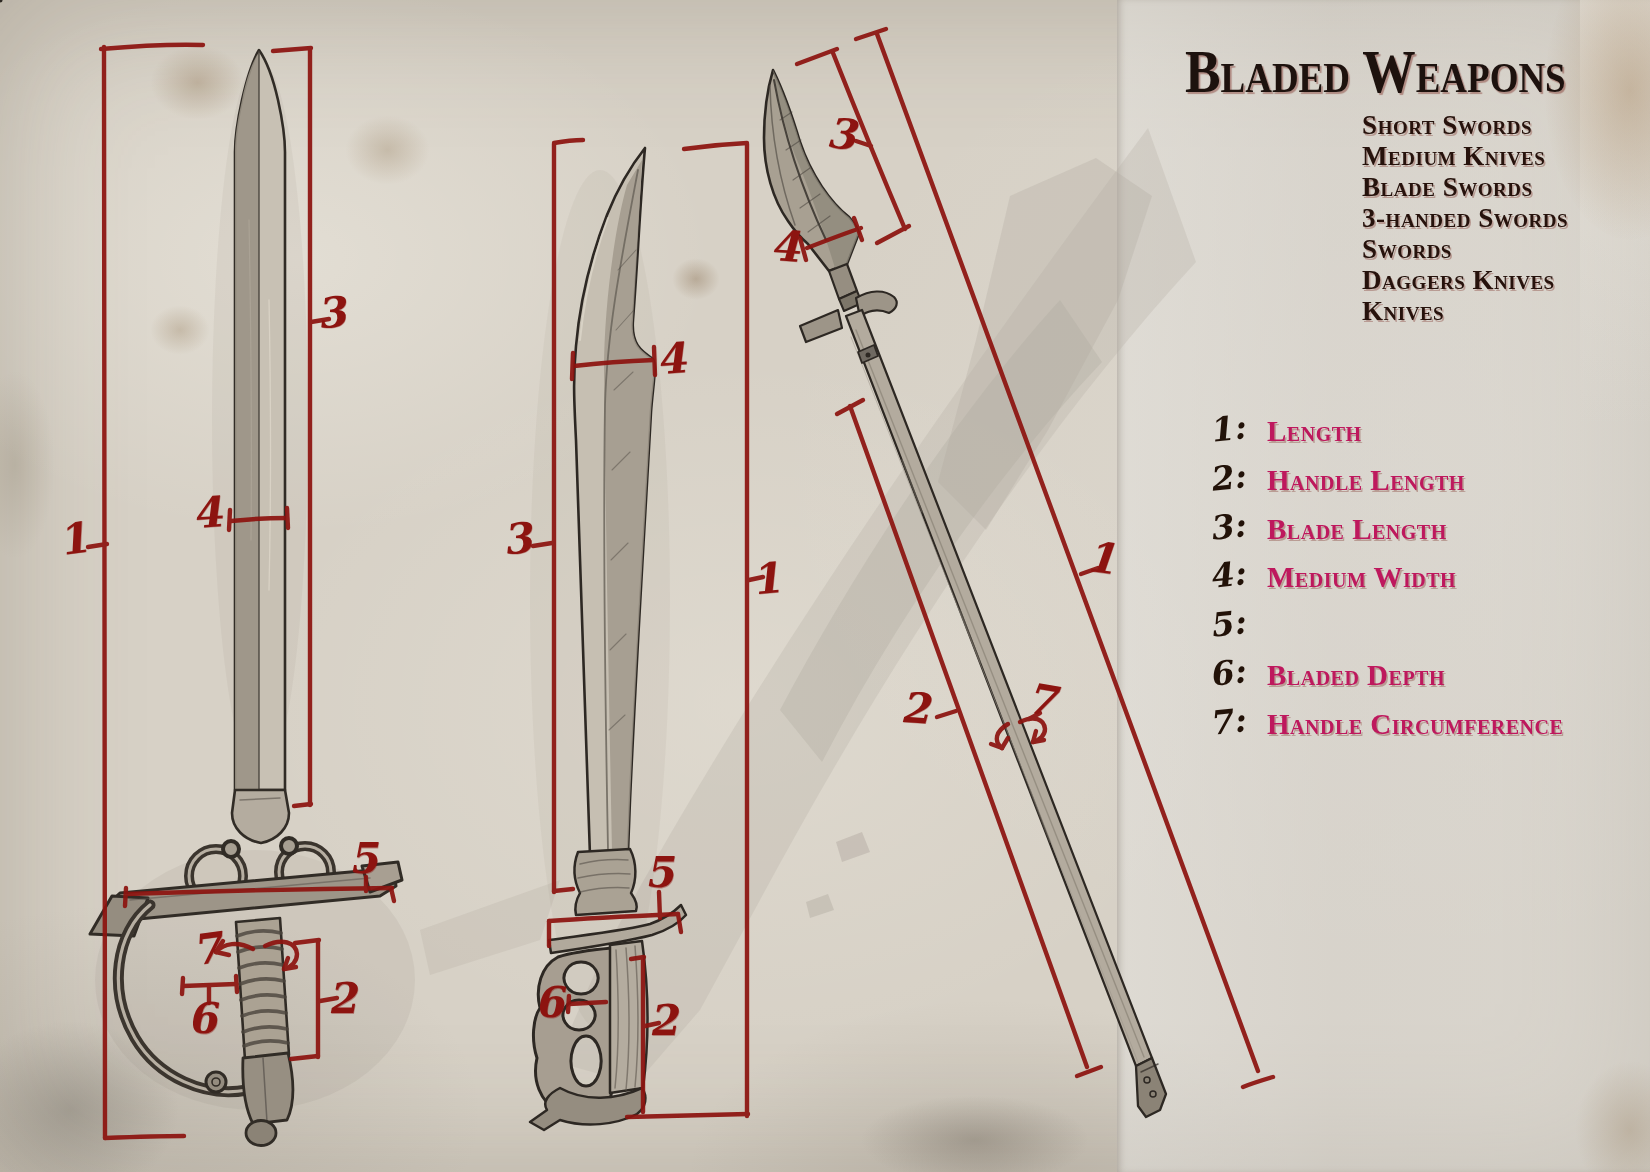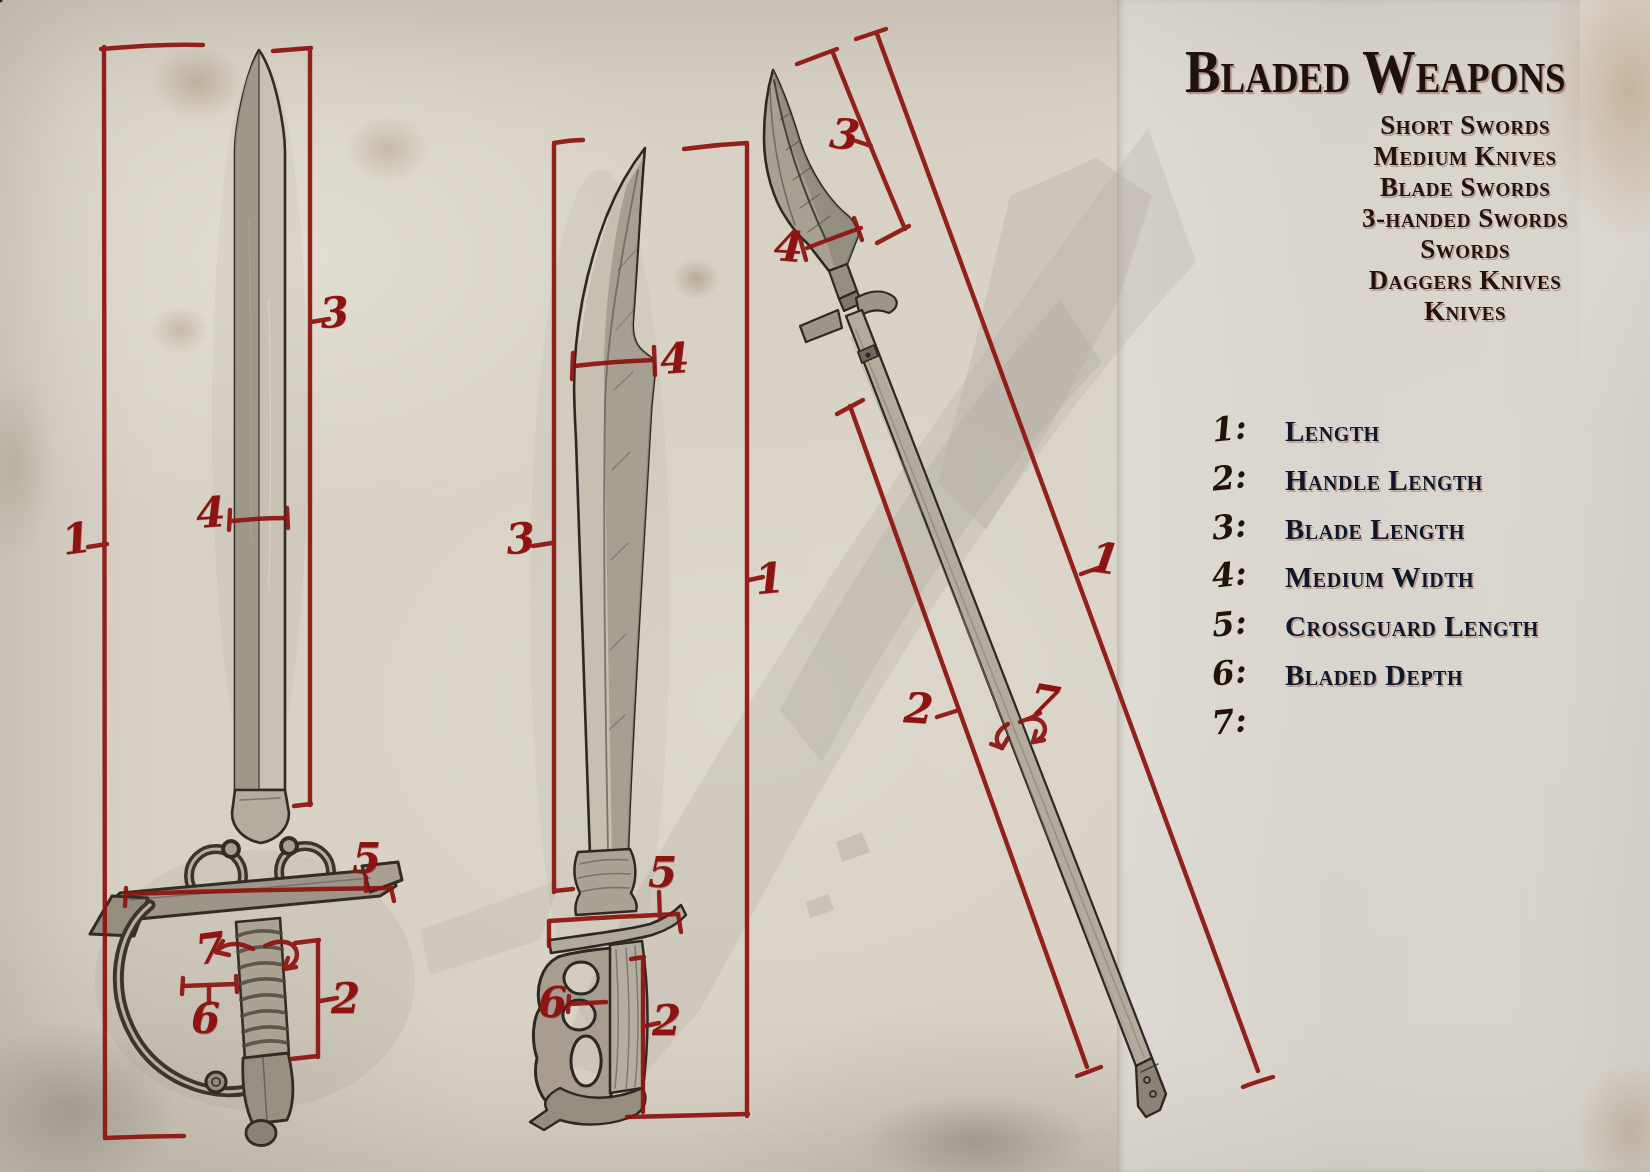--- a/index.html
+++ b/index.html
@@ -31,35 +31,35 @@
   .svg-layer { position:absolute; left:0; top:0; width:1650px; height:1172px; }
 
   .title {
     position:absolute; top:36px; right:84px;
     font-size:62px; font-weight:700; font-variant:small-caps;
     color:#1d120e; white-space:nowrap; letter-spacing:0px;
     transform:scaleX(.86); transform-origin:100% 50%;
     text-shadow:2px 2px 1px rgba(110,22,14,.38);
   }
   .weapon-list {
-    position:absolute; top:110px; right:82px; text-align:center;
+    position:absolute; top:110px; right:82px; text-align:left;
     font-variant:small-caps; font-weight:700; font-size:27px; line-height:31px;
     color:#26120c; letter-spacing:.5px;
     text-shadow:1.5px 1.5px 0 rgba(110,22,14,.3);
   }
   .legend { position:absolute; left:1152px; top:412px; }
   .legend-row { display:flex; align-items:flex-start; height:48.8px; }
   .legend-num {
     width:95px; text-align:right;
     font-family:"DejaVu Serif", serif; font-style:italic; font-weight:700;
     font-size:33px; color:#221208; transform:rotate(-6deg);
   }
   .legend-label {
-    margin-left:38px; padding-top:3px;
-    font-variant:small-caps; font-weight:700; font-size:29px; color:#0f172a;
+    margin-left:20px; padding-top:3px;
+    font-variant:small-caps; font-weight:700; font-size:29px; color:#be185d;
     letter-spacing:.5px; white-space:nowrap;
     text-shadow:1.5px 1.5px 0 rgba(110,22,14,.3);
   }
   .rn {
     position:absolute;
     font-family:"DejaVu Serif", serif; font-style:italic; font-weight:700;
     font-size:42px; color:#8d1410; line-height:1; pointer-events:none;
     text-shadow:.5px .5px 0 rgba(141,20,16,.4);
   }
 </style>
@@ -323,24 +323,24 @@
     <div class="legend-row">
       <span class="legend-num">3:</span>
       <span class="legend-label">Blade Length</span>
     </div>
     <div class="legend-row">
       <span class="legend-num">4:</span>
       <span class="legend-label">Medium Width</span>
     </div>
     <div class="legend-row">
       <span class="legend-num">5:</span>
-      <span class="legend-label">Crossguard Length</span>
     </div>
     <div class="legend-row">
       <span class="legend-num">6:</span>
       <span class="legend-label">Bladed Depth</span>
     </div>
     <div class="legend-row">
       <span class="legend-num">7:</span>
+      <span class="legend-label">Handle Circumference</span>
     </div>
   </div>
 
 </div>
 
 </body></html>

